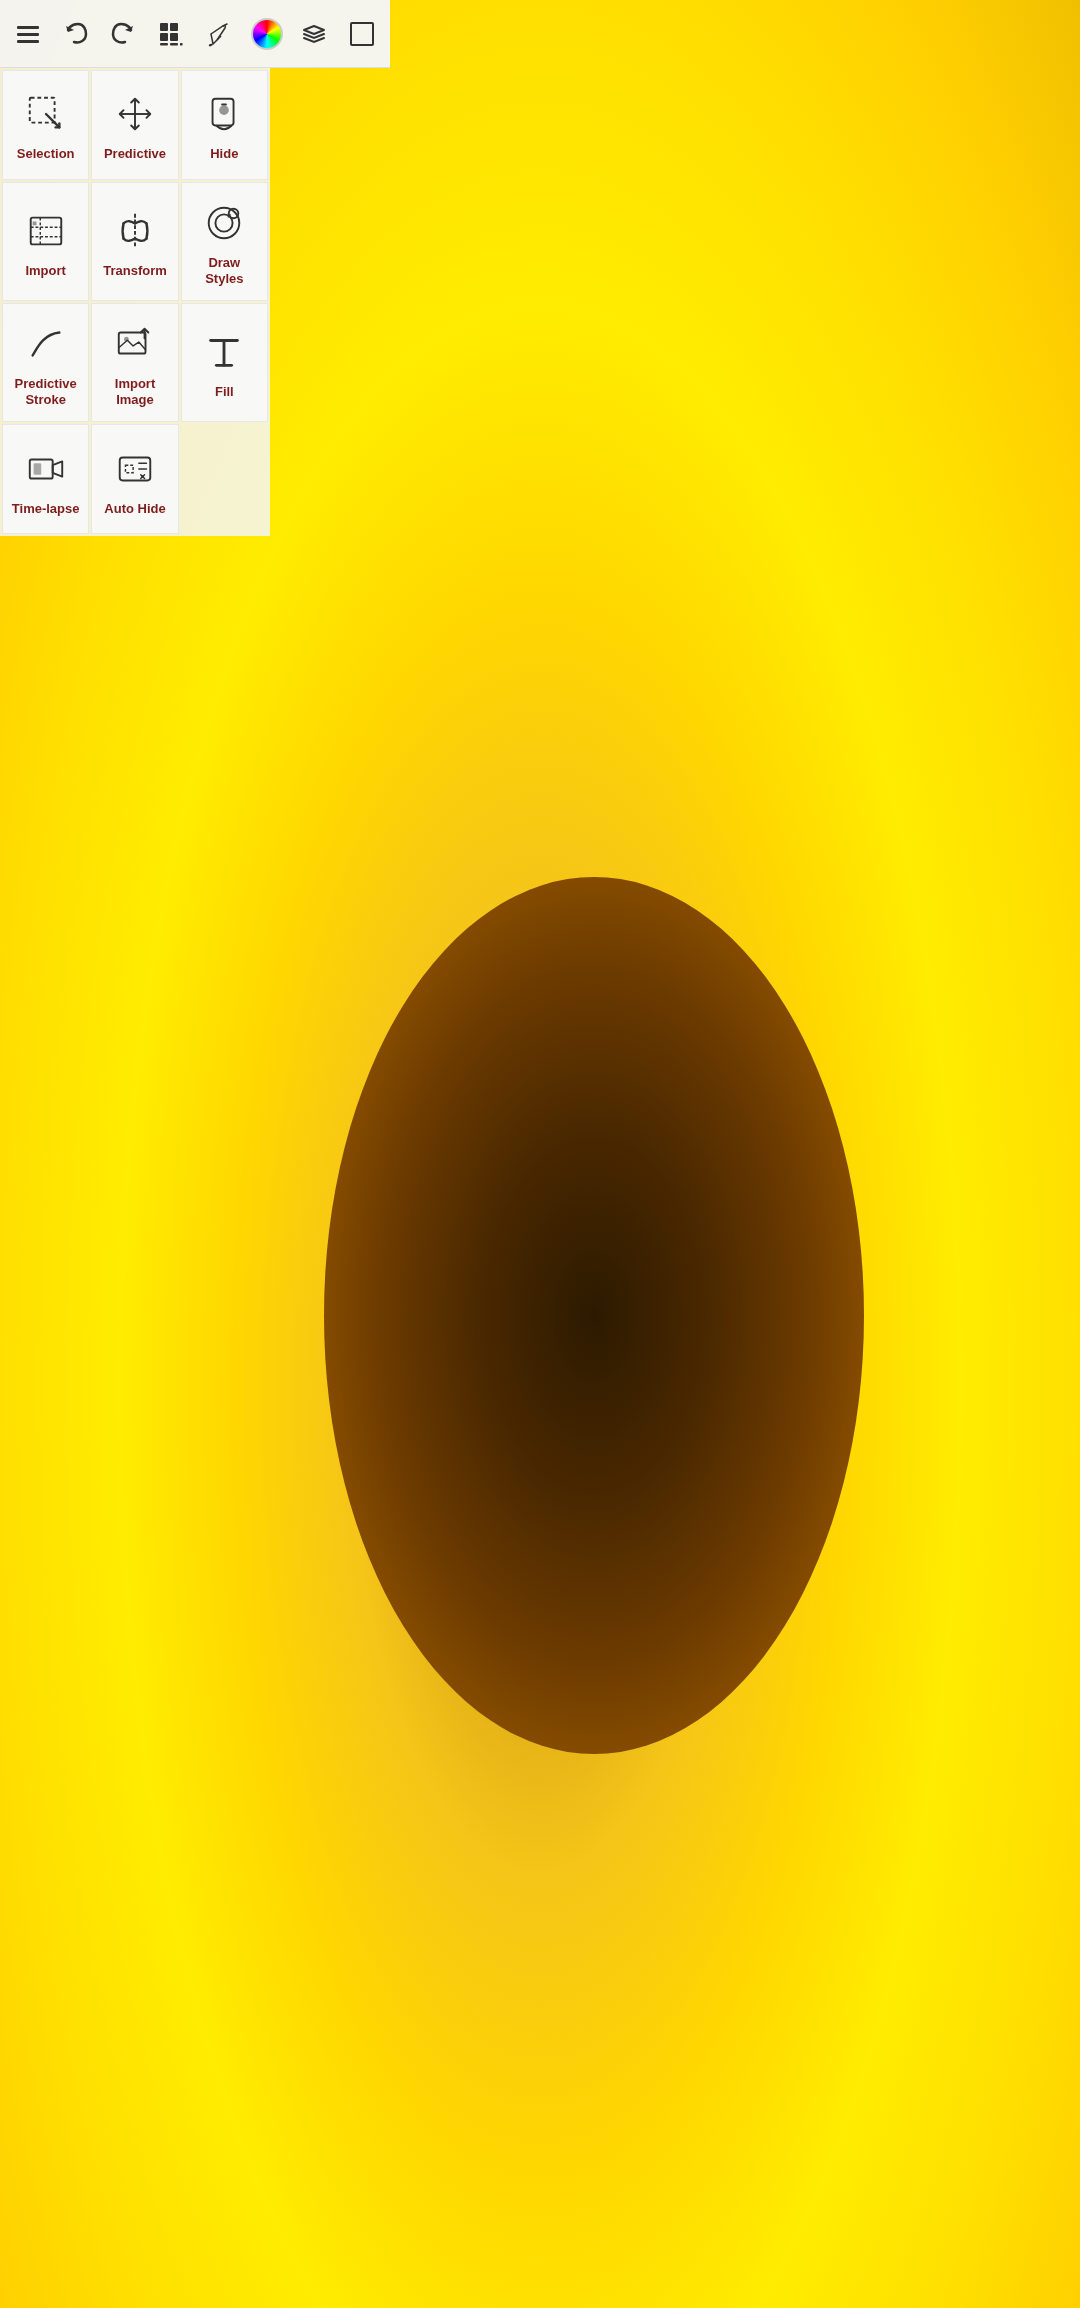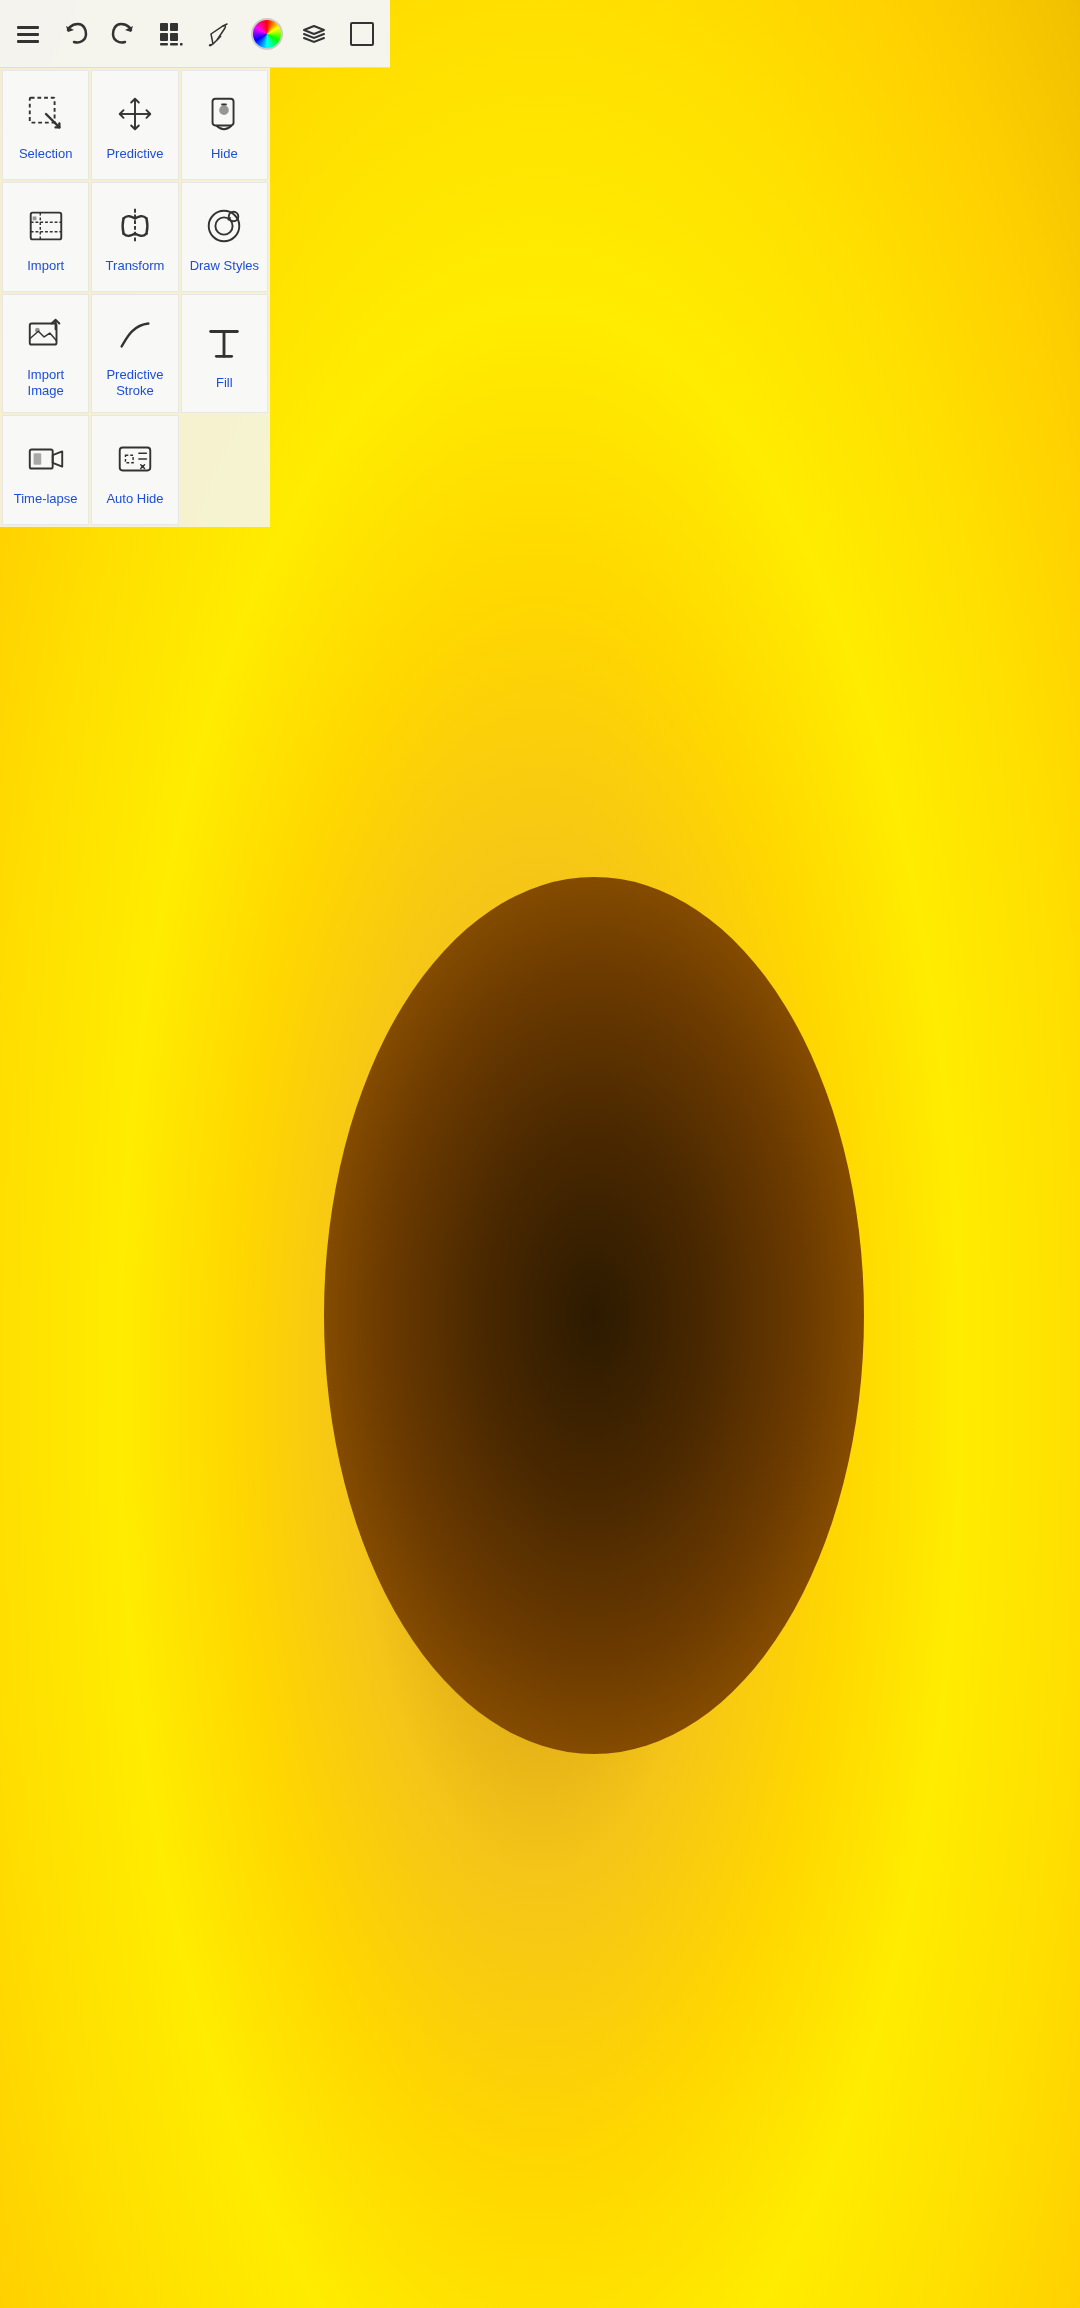--- a/index.html
+++ b/index.html
@@ -94,24 +94,24 @@
       justify-content: center;
     }
 
     .menu-item-icon svg {
       width: 42px;
       height: 42px;
     }
 
     .menu-item-label {
       font-size: 13px;
-      color: #1d4ed8;
+      color: #7f1d1d;
       text-align: center;
       line-height: 1.2;
-      font-weight: 400;
+      font-weight: 700;
     }
 
     
     .color-wheel {
       width: 32px;
       height: 32px;
       border-radius: 50%;
       background: conic-gradient(red, yellow, lime, cyan, blue, magenta, red);
       border: 2px solid #ccc;
     }
@@ -261,36 +261,36 @@
         <circle cx="32" cy="12" r="5" stroke="#333" stroke-width="2" fill="none"></circle>
         <path d="M26 16 L29 13" stroke="#333" stroke-width="1.5"></path>
       </svg>
     </div>
     <span class="menu-item-label">Draw Styles</span>
   </div>
 
   <div class="menu-item">
     <div class="menu-item-icon">
       <svg viewBox="0 0 44 44" fill="none">
+        <path d="M8 34 C12 28 18 12 36 10" stroke="#333" stroke-width="2.5" stroke-linecap="round" fill="none"></path>
+      </svg>
+    </div>
+    <span class="menu-item-label">Predictive Stroke</span>
+  </div>
+
+  <div class="menu-item">
+    <div class="menu-item-icon">
+      <svg viewBox="0 0 44 44" fill="none">
         <rect x="5" y="10" width="28" height="22" rx="2" stroke="#333" stroke-width="2" fill="none"></rect>
         <path d="M5 26 L14 18 L20 24 L26 20 L33 28" stroke="#333" stroke-width="1.5" stroke-linecap="round" stroke-linejoin="round" fill="none"></path>
         <circle cx="13" cy="17" r="2.5" fill="#333" opacity="0.5"></circle>
         <path d="M32 6 L32 16 M28 10 L32 6 L36 10" stroke="#333" stroke-width="2" stroke-linecap="round" stroke-linejoin="round" fill="none"></path>
       </svg>
     </div>
     <span class="menu-item-label">Import Image</span>
-  </div>
-
-  <div class="menu-item">
-    <div class="menu-item-icon">
-      <svg viewBox="0 0 44 44" fill="none">
-        <path d="M8 34 C12 28 18 12 36 10" stroke="#333" stroke-width="2.5" stroke-linecap="round" fill="none"></path>
-      </svg>
-    </div>
-    <span class="menu-item-label">Predictive Stroke</span>
   </div>
 
 
   <div class="menu-item">
     <div class="menu-item-icon">
       <svg viewBox="0 0 44 44" fill="none">
         <path d="M8 10 L36 10" stroke="#333" stroke-width="3" stroke-linecap="round"></path>
         <path d="M22 10 L22 36" stroke="#333" stroke-width="3" stroke-linecap="round"></path>
         <path d="M14 36 L30 36" stroke="#333" stroke-width="3" stroke-linecap="round"></path>
       </svg>

